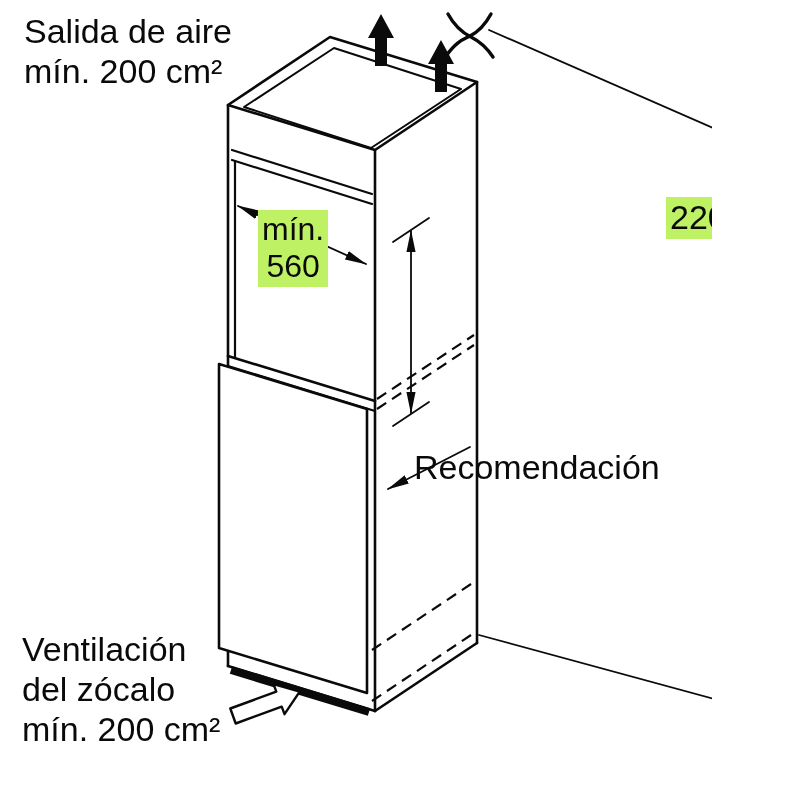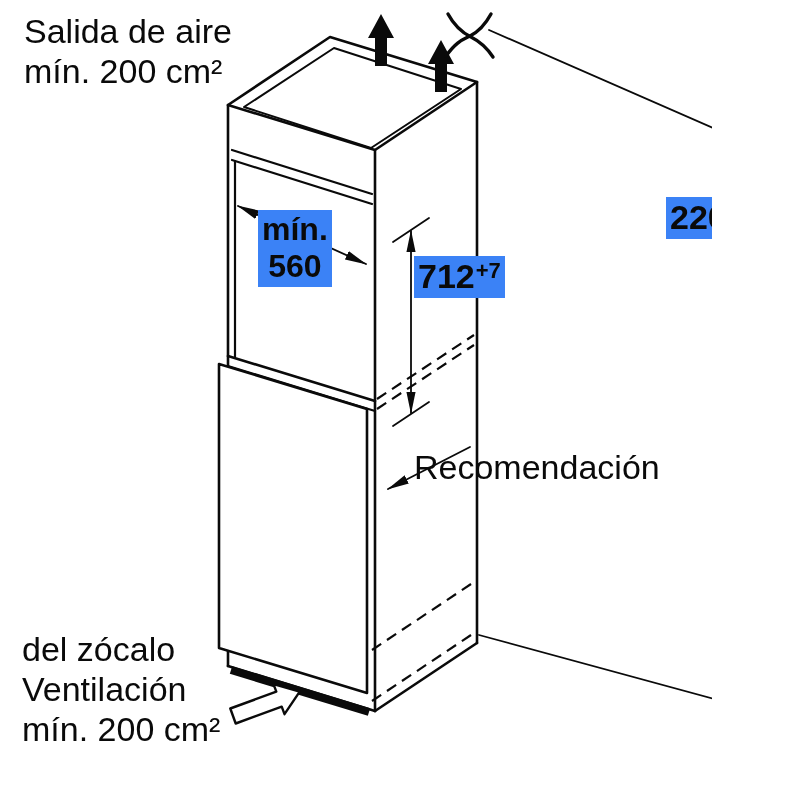--- a/index.html
+++ b/index.html
@@ -18,21 +18,21 @@
   }
   svg.draw { position: absolute; left: 0; top: 0; width: 800px; height: 800px; }
   .label {
     position: absolute;
     font-size: 34px;
     line-height: 1.17;
     color: #0a0a0a;
     white-space: nowrap;
   }
   .label .ln { display: block; }
-  .dim { background: #3b82f6; padding: 1px 4px; font-weight: bold; }
+  .dim { background: #bef264; padding: 1px 4px; }
   .center { text-align: center; }
   .tol {
     font-size: 22px;
     position: relative;
     top: -10px;
     margin-left: 1px;
   }
 </style>
 </head>
 <body>
@@ -99,32 +99,29 @@
   <div class="label" style="left:24px; top:12px;">
     <span class="ln">Salida de aire</span>
     <span class="ln">mín. 200 cm²</span>
   </div>
 
   <div class="label dim center" style="left:258px; top:210px; font-size:32px;">
     <span class="ln">mín.</span>
     <span class="ln">560</span>
   </div>
 
-  <div class="label dim" style="left:414px; top:256px;">
-    <span>712</span><span class="tol">+7</span>
-  </div>
 
   <div class="label dim center" style="left:666px; top:197px;">
     <span class="ln">2200</span>
   </div>
 
   <div class="label" style="left:414px; top:448px;">
     <span class="ln">Recomendación</span>
   </div>
 
   <div class="label" style="left:22px; top:630px;">
+    <span class="ln">Ventilación</span>
     <span class="ln">del zócalo</span>
-    <span class="ln">Ventilación</span>
     <span class="ln">mín. 200 cm²</span>
   </div>
 
 
 </div>
 
 </body></html>

